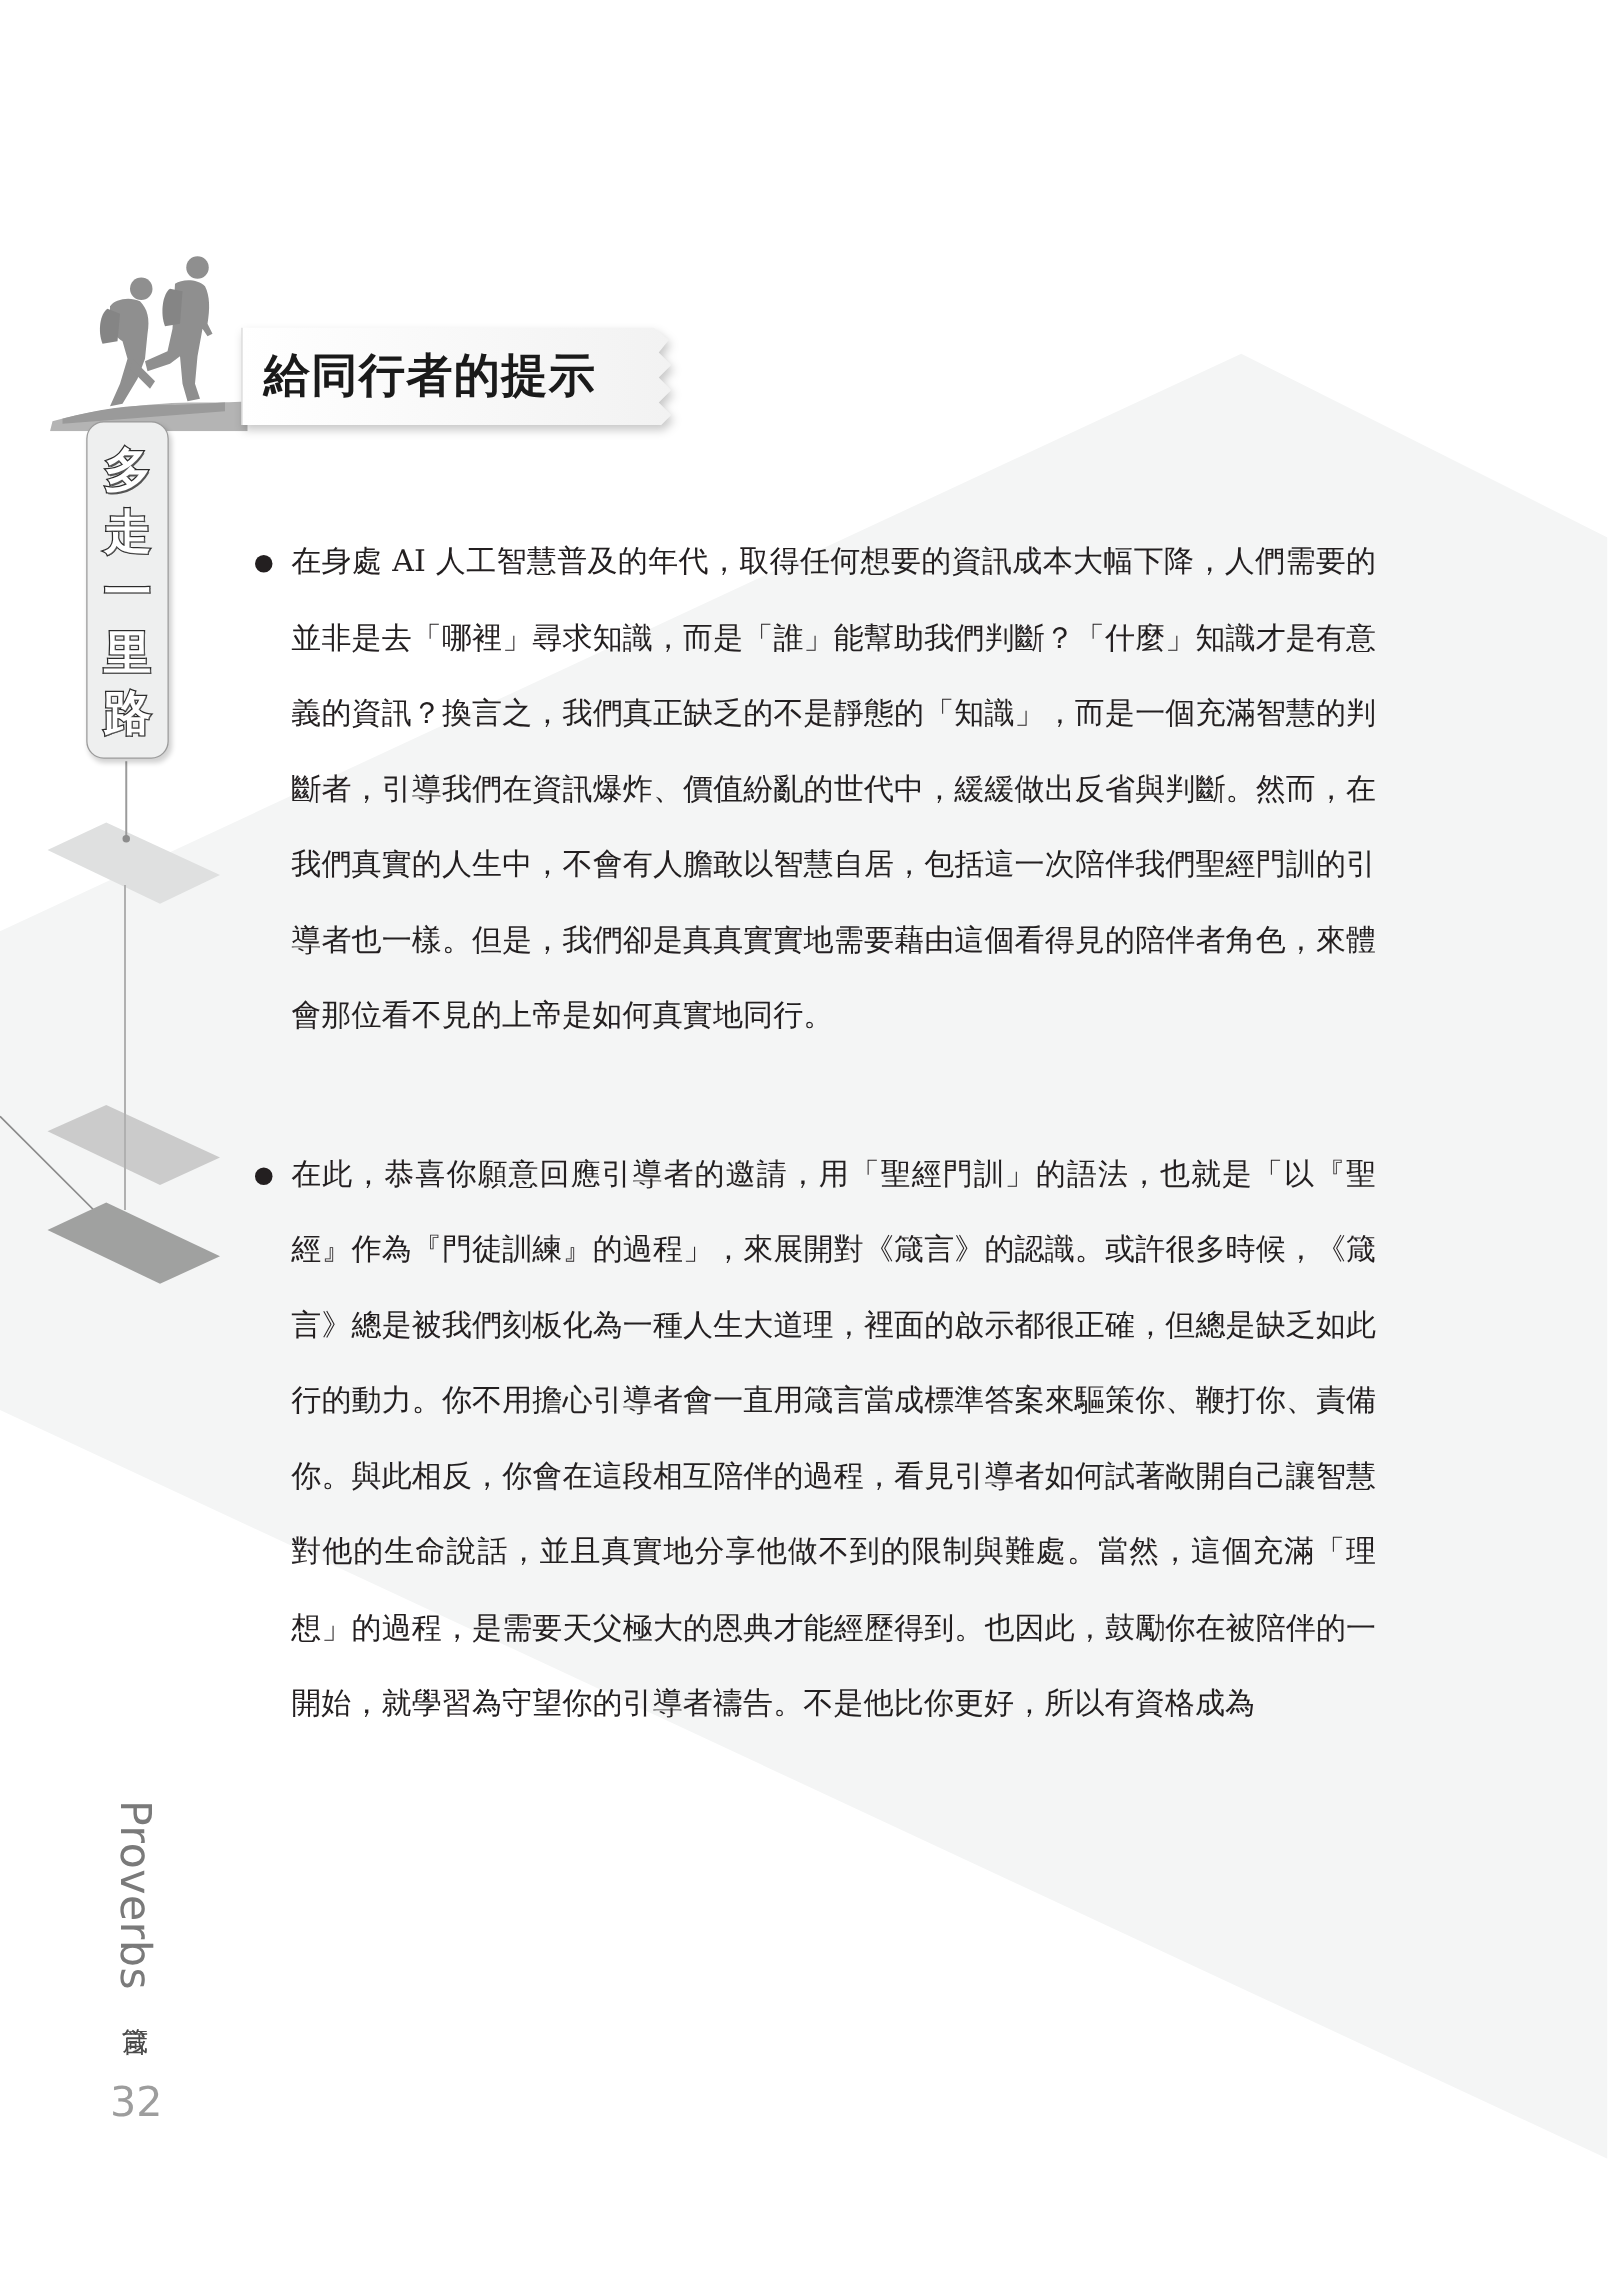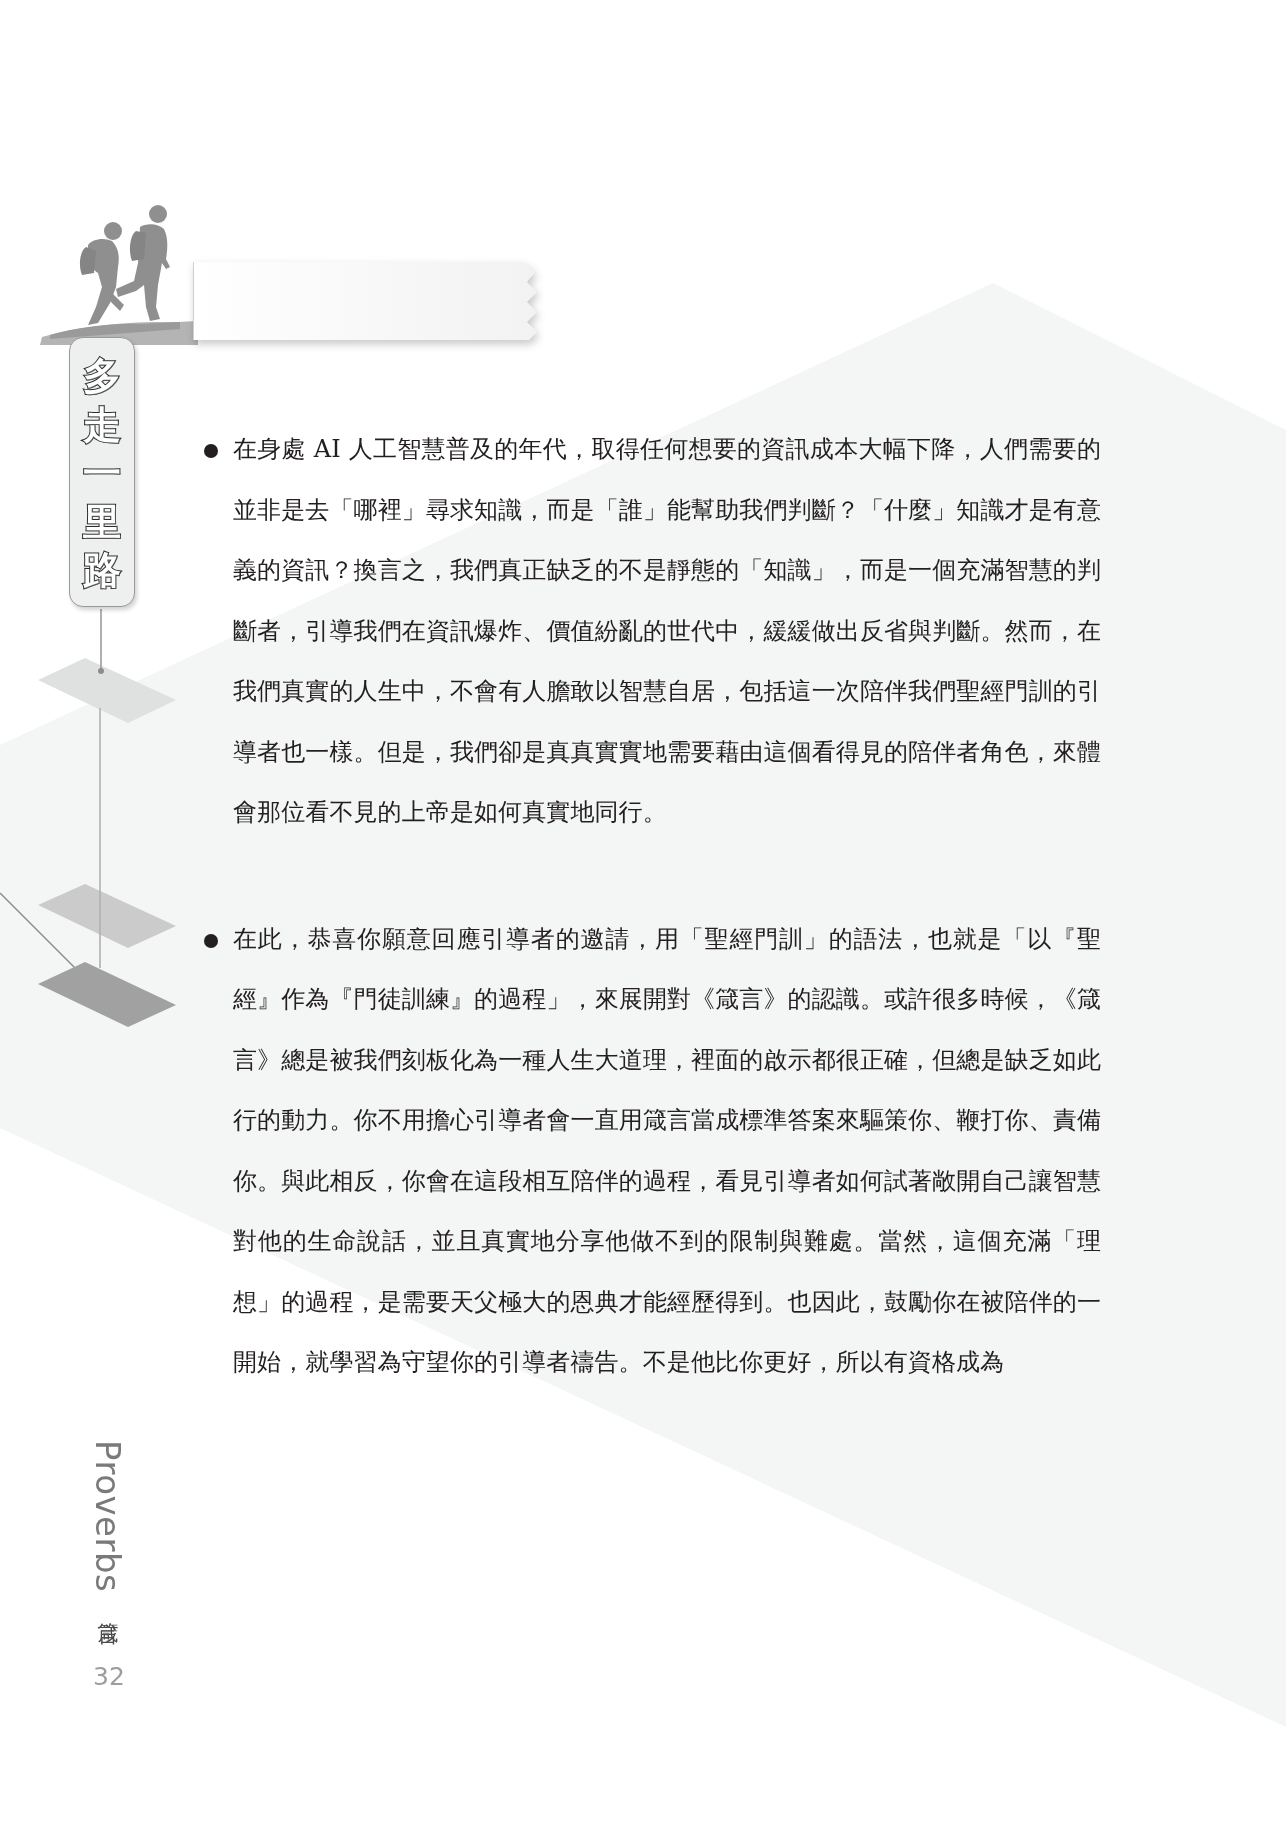--- a/index.html
+++ b/index.html
@@ -137,21 +137,21 @@
     font-size: 21px;
     color: #4a4a4a;
     line-height: 22px;
   }
   .page-number {
     position: absolute;
     left: 84px; top: 1662px;
     width: 50px;
     text-align: center;
     font-family: "DejaVu Sans", "Liberation Sans", sans-serif;
-    font-size: 25px;
+    font-size: 33px;
     color: #9d9d9d;
     z-index: 3;
   }
 </style>
 </head>
 <body>
 
 <svg class="bg-shape" viewBox="0 0 1286 1822" width="1286" height="1822">
   <polygon points="0,745 993,283 1286,430 1286,1727 0,1128" fill="#f4f5f5"></polygon>
 </svg>
@@ -190,20 +190,21 @@
   <svg width="347" height="78" viewBox="0 0 347 78">
     <defs>
       <linearGradient id="bannerGrad" x1="0" x2="1" y1="0" y2="0">
         <stop offset="0" stop-color="#ffffff"></stop>
         <stop offset="1" stop-color="#f2f2f2"></stop>
       </linearGradient>
     </defs>
     <polygon points="0,0 330,0 342,10 334,20 344,30 334,40 344,50 334,60 344,70 336,78 0,78" fill="url(#bannerGrad)"></polygon>
     <line x1="0.5" y1="0" x2="0.5" y2="78" stroke="#cfcfcf" stroke-width="1"></line>
   </svg>
+  <div class="title-text">給同行者的提示</div>
 </div>
 
 <div class="side-tab">
   <span class="side-tab-char">多</span>
   <span class="side-tab-char">走</span>
   <span class="side-tab-char">一</span>
   <span class="side-tab-char">里</span>
   <span class="side-tab-char">路</span>
 </div>
 

